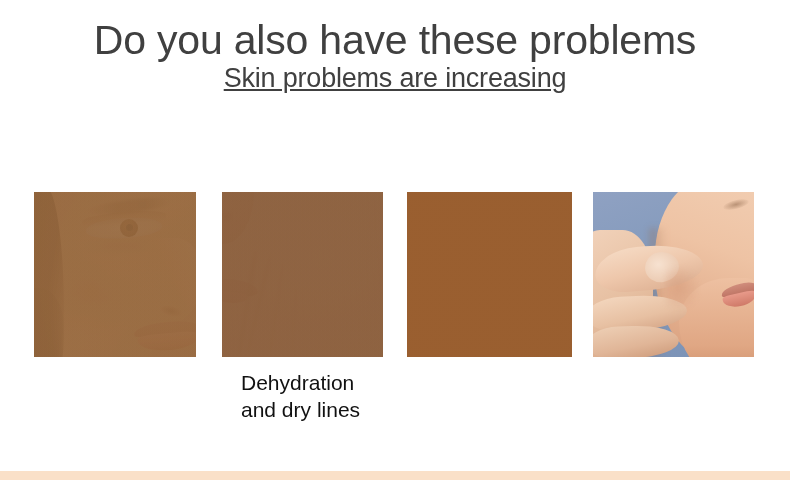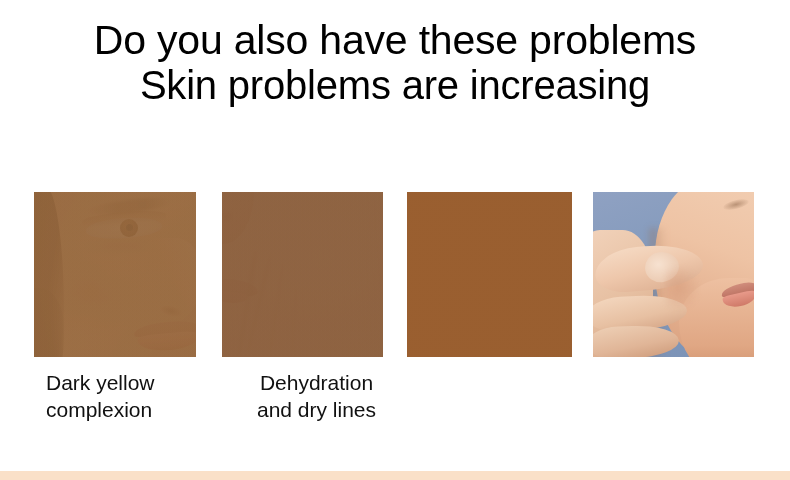--- a/index.html
+++ b/index.html
@@ -23,25 +23,26 @@
     top: 17px;
     width: 790px;
     text-align: center;
     line-height: 1.13;
     letter-spacing: -0.2px;
   }
   .headline-line {
     display: block;
     font-size: 41px;
     font-weight: 400;
-    color: #000000;
+    color: #404040;
     white-space: nowrap;
   }
   .headline-line.line2 {
-    font-size: 40px;
+    font-size: 27px;
+    text-decoration: underline;
   }
 
   
   .tiles {
     position: absolute;
     left: 0;
     top: 192px;
     width: 790px;
     height: 165px;
   }
@@ -364,21 +365,21 @@
   .caption {
     position: absolute;
     top: 0;
     font-size: 21px;
     font-weight: 400;
     line-height: 1.28;
     color: #111111;
     white-space: pre-line;
   }
   .caption-1 { left: 46px;  width: 170px; }
-  .caption-2 { left: 229px; width: 175px; text-align: center; }
+  .caption-2 { left: 241px; width: 175px; }
   .caption-3 { left: 436px; width: 150px; }
   .caption-4 { left: 601px; width: 175px; top: 20px; }
 
   
   .bottom-band {
     position: absolute;
     left: 0;
     bottom: 0;
     width: 790px;
     height: 9px;
@@ -454,19 +455,17 @@
       <div class="p4-finger2"></div>
       <div class="p4-thumb"></div>
       <div class="p4-thumbnail"></div>
       <div class="p4-pinch"></div>
     </div>
   </div>
 
 </div>
 
 <div class="captions">
-  <div class="caption caption-1">Dark yellow
-complexion</div>
   <div class="caption caption-2">Dehydration
 and dry lines</div>
 </div>
 
 <div class="bottom-band" style="background: rgb(250, 224, 200);"></div>
 
 </body></html>

